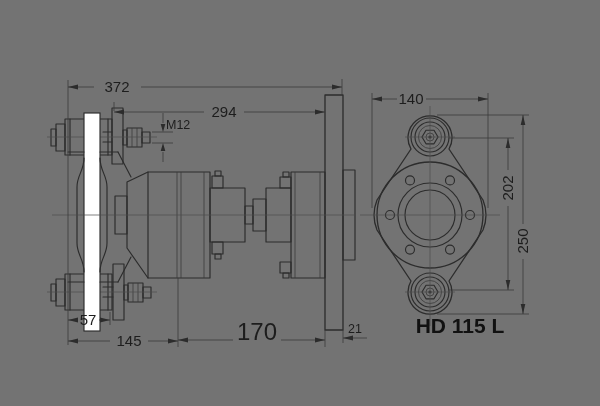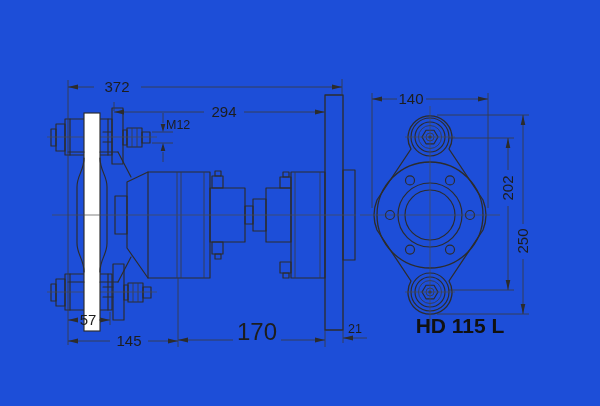--- a/index.html
+++ b/index.html
@@ -1,16 +1,16 @@
 <!DOCTYPE html>
 <html><head>
 <meta charset="utf-8">
 <style>
   html,body{margin:0;padding:0;background:#e8e8e8;}
-  .page{width:600px;height:406px;background:#1d4ed8;position:relative;overflow:hidden;
+  .page{width:600px;height:406px;background:#737373;position:relative;overflow:hidden;
         font-family:"Liberation Sans", sans-serif;}
   svg{display:block;}
   .ln{stroke:#2c2c2c;stroke-width:1.15;fill:none;stroke-linecap:round;stroke-linejoin:round;}
   .ln2{stroke:#2c2c2c;stroke-width:1.3;fill:none;stroke-linejoin:round;}
   .thin{stroke:#3a3a3a;stroke-width:0.8;fill:none;}
   .cl{stroke:#4a4a4a;stroke-width:0.7;fill:none;}
   .whitefill{fill:#ffffff;stroke:#2c2c2c;stroke-width:1.15;}
   .arr{fill:#2c2c2c;stroke:none;}
   .dimtxt{fill:#1d1d1d;font-size:15px;font-family:"Liberation Sans",sans-serif;}
   .dimtxt-sm{fill:#1d1d1d;font-size:12.5px;font-family:"Liberation Sans",sans-serif;}

